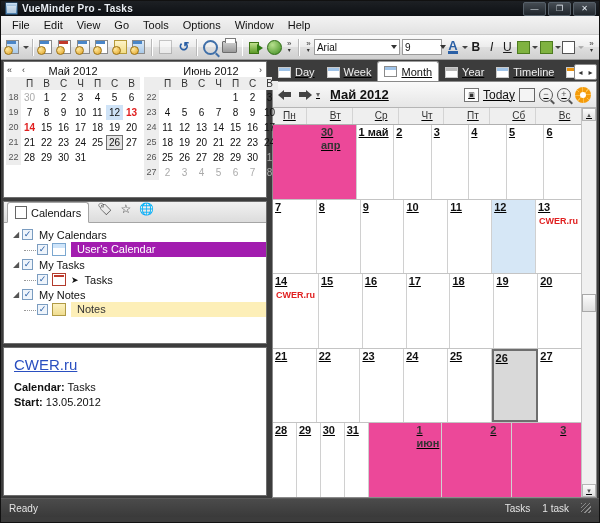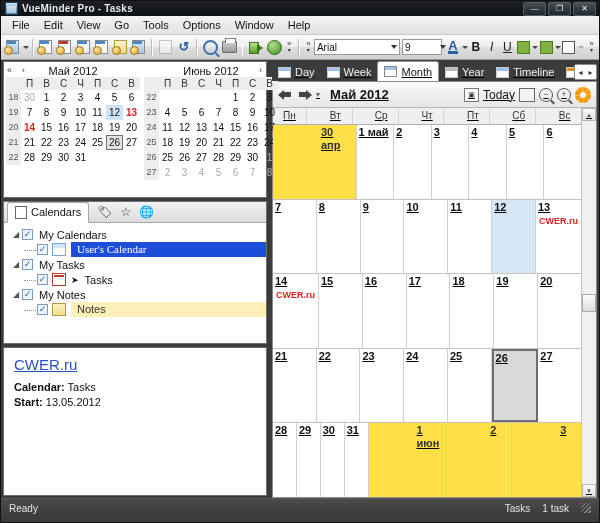--- a/index.html
+++ b/index.html
@@ -107,38 +107,38 @@
         background:#ededed;}
   .dcell.other{color:#aaa;}
   .dcell.red{color:#e02020;font-weight:bold;}
   .dcell.sel{background:#cfe3f7;}
   .dcell.today{border:1px solid #707070;background:#e4e4e4;box-sizing:border-box;line-height:13px;}
 
   
   .panel{margin:3px 2px 0 2px;background:#fff;border:1px solid #6e6e6e;flex:0 0 143px;
          display:flex;flex-direction:column;box-sizing:border-box;}
   .panel-tabs{height:20px;background:linear-gradient(to bottom,#f2f2f2,#dcdcdc);
-              border-bottom:1px solid #a5a5a5;display:flex;align-items:center;padding-left:3px;}
+              border-bottom:1px solid #a5a5a5;display:flex;align-items:flex-start;padding-left:3px;}
   .ptab{height:19px;display:flex;align-items:center;gap:4px;padding:0 7px;
         background:#fff;border:1px solid #a5a5a5;border-bottom:1px solid #fff;
         border-radius:3px 3px 0 0;font-size:11px;color:#111;}
   .ptab-icons{display:flex;align-items:center;gap:8px;padding:0 8px;}
   .tree{flex:1;padding:4px 0 0 6px;overflow:hidden;}
   .trow{display:flex;align-items:center;height:15px;font-size:11px;color:#111;}
   .tri{width:12px;text-align:center;color:#555;font-size:8px;}
   .cb{width:11px;height:11px;border:1px solid #7a9cc0;background:#eef4fb;margin-right:4px;
       display:flex;align-items:center;justify-content:center;color:#2a5fa5;font-size:9px;
       line-height:9px;box-sizing:border-box;}
   .hline{width:12px;border-bottom:1px dotted #999;height:1px;margin-right:1px;}
   .tico{width:12px;height:11px;margin-right:5px;border:1px solid #888;background:#fff;flex:0 0 auto;}
   .tico.blue{background:linear-gradient(to bottom,#cfe5fa 0%,#cfe5fa 35%,#fff 35%);border-color:#7ba7d0;}
   .tico.red{background:#fff;border-color:#b23b2c;position:relative;}
   .tico.red:after{content:"";position:absolute;left:1px;top:1px;right:1px;height:2px;background:#c0392b;}
   .tico.yellow{background:linear-gradient(to bottom,#fdf2c0,#f0dd90);border-color:#b09a45;}
-  .hl-green{background:#1d4ed8;flex:1;padding:0 6px;color:#fff;height:15px;line-height:15px;font-family:Liberation Serif, serif;}
+  .hl-green{background:#a21caf;flex:1;padding:0 6px;color:#fff;height:15px;line-height:15px;}
   .hl-yellow{background:#fdefb8;flex:1;padding:0 6px;color:#333;height:15px;line-height:15px;}
   .tlabel{padding-left:2px;}
   .arrowblk{color:#111;font-size:9px;margin-right:4px;}
 
   
   .details{margin:3px 2px 2px 2px;background:#fff;border:1px solid #6e6e6e;flex:1;
            padding:8px 10px;box-sizing:border-box;overflow:hidden;}
   .det-title{color:#2a4fc0;font-size:15px;text-decoration:underline;margin-bottom:7px;}
   .det-line{font-size:11px;color:#111;line-height:15px;}
   .det-line b{font-weight:bold;}
@@ -194,21 +194,21 @@
   .grid{flex:1;display:flex;flex-direction:column;}
   .dow-head{height:16px;display:flex;background:#efefef;border-bottom:1px solid #b0b0b0;gap:12px;}
   .dow-head div{flex:1;text-align:center;font-size:10px;color:#333;line-height:16px;
                 border-right:1px solid #d4d4d4;box-sizing:border-box;}
   .dow-head div:last-child{border-right:none;}
   .wrow{flex:1;display:flex;border-bottom:1px solid #c4c4c4;}
   .wrow:last-child{border-bottom:none;}
   .day{flex:1;border-right:1px solid #d0d0d0;box-sizing:border-box;padding:1px 2px;
        position:relative;background:#fff;}
   .day:last-child{border-right:none;}
-  .day.off{background:#fde047;padding-left:48px;}
+  .day.off{background:#ec4899;padding-left:48px;}
   .day.selrange{background:#d6e7f6;}
   .day.focus{background:#d9d9d9;border:2px solid #6e6e6e;}
   .dnum{font-size:11px;font-weight:bold;color:#111;line-height:13px;}
   .day.off .dnum{color:#333;}
   .evt{display:inline-block;background:#fff;color:#e02020;font-size:9px;font-weight:bold;
        padding:0 1px;margin-top:2px;line-height:11px;}
 
   .vscroll{width:14px;background:#f0f0f0;border-left:1px solid #c4c4c4;display:flex;
            flex-direction:column;align-items:center;justify-content:space-between;}
   .sb-btn{width:14px;height:13px;background:linear-gradient(to bottom,#fbfbfb,#e0e0e0);

